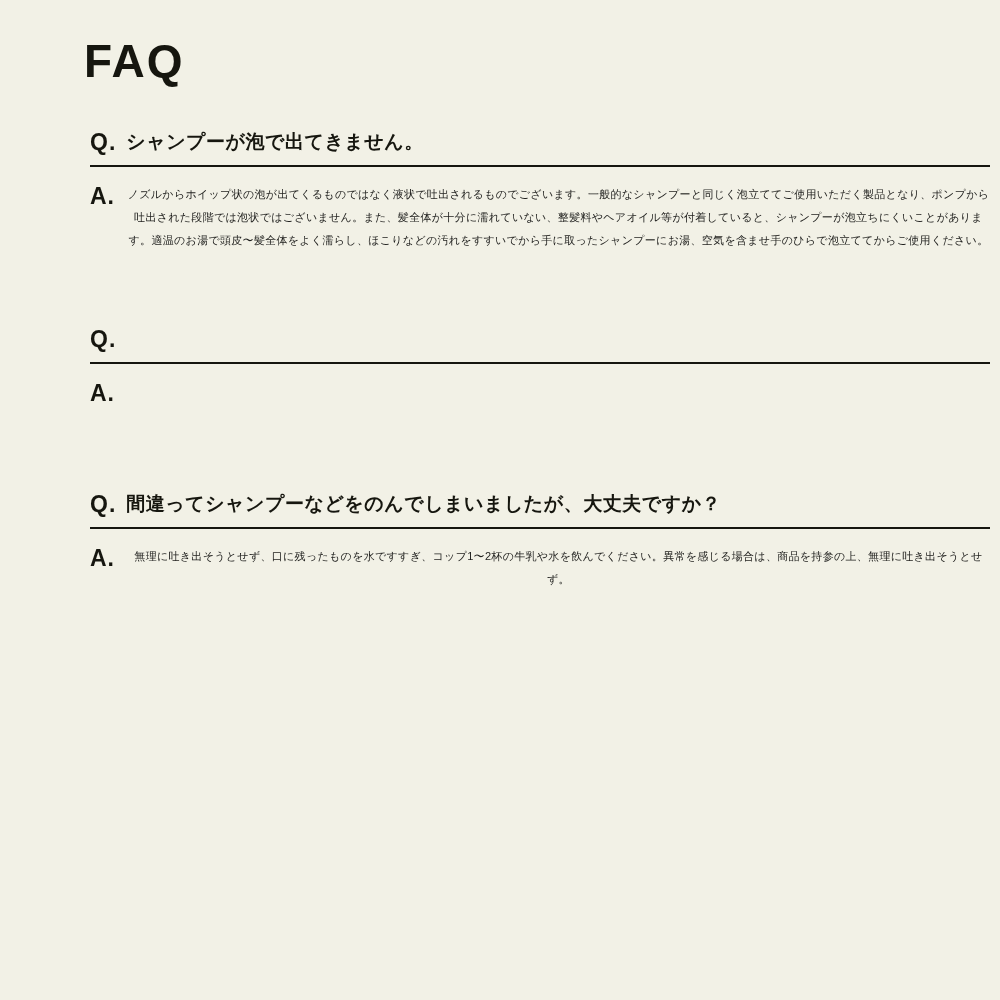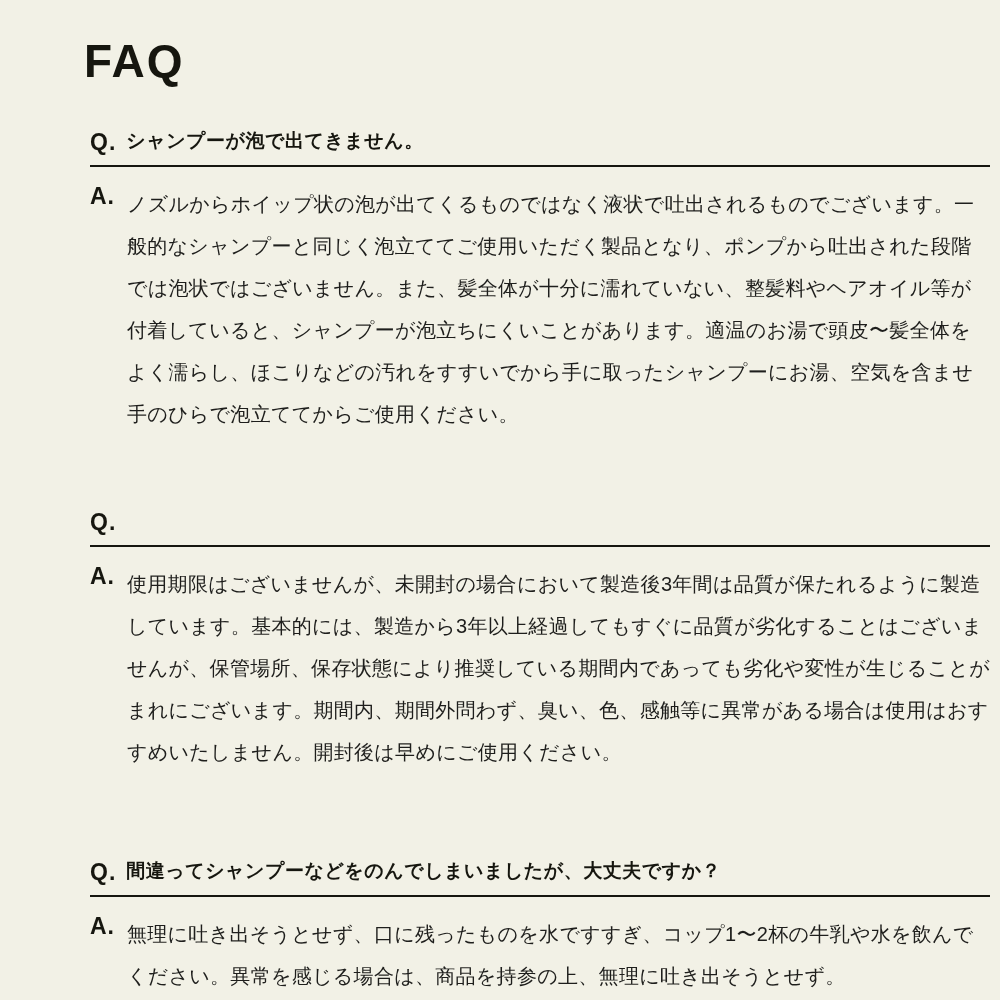--- a/index.html
+++ b/index.html
@@ -53,43 +53,42 @@
     margin-right: 10px;
     color: #16160f;
     white-space: nowrap;
   }
   .q-text {
     font-size: 19px;
     font-weight: bold;
     line-height: 1.2;
     letter-spacing: 0.5px;
     color: #16160f;
-    font-family: Liberation Mono, monospace;
   }
   .answer {
     display: flex;
     align-items: flex-start;
     padding-top: 16px;
   }
   .a-mark {
     font-size: 23px;
     font-weight: bold;
     letter-spacing: 1px;
     line-height: 1;
     margin-right: 12px;
     color: #16160f;
     white-space: nowrap;
     padding-top: 2px;
   }
   .a-text {
-    font-size: 20px;
+    font-size: 11px;
     line-height: 2.1;
     letter-spacing: 0.3px;
     color: #1e1e1c;
-    text-align: left;
+    text-align: center;
   }
   
   .faq-item.item-1 { margin-bottom: 76px; }
   .faq-item.item-2 { margin-bottom: 88px; }
 </style>
 </head>
 <body>
 
 <div class="page">
 
@@ -107,21 +106,20 @@
         <span class="a-text">ノズルからホイップ状の泡が出てくるものではなく液状で吐出されるものでございます。一般的なシャンプーと同じく泡立ててご使用いただく製品となり、ポンプから吐出された段階では泡状ではございません。また、髪全体が十分に濡れていない、整髪料やヘアオイル等が付着していると、シャンプーが泡立ちにくいことがあります。適温のお湯で頭皮〜髪全体をよく濡らし、ほこりなどの汚れをすすいでから手に取ったシャンプーにお湯、空気を含ませ手のひらで泡立ててからご使用ください。</span>
       </div>
     </div>
 
     <div class="faq-item item-2">
       <div class="question">
         <span class="q-mark">Q.</span>
       </div>
       <div class="answer">
         <span class="a-mark">A.</span>
-        <span class="a-text">使用期限はございませんが、未開封の場合において製造後3年間は品質が保たれるように製造しています。基本的には、製造から3年以上経過してもすぐに品質が劣化することはございませんが、保管場所、保存状態により推奨している期間内であっても劣化や変性が生じることがまれにございます。期間内、期間外問わず、臭い、色、感触等に異常がある場合は使用はおすすめいたしません。開封後は早めにご使用ください。</span>
       </div>
     </div>
 
     <div class="faq-item item-3">
       <div class="question">
         <span class="q-mark">Q.</span>
         <span class="q-text">間違ってシャンプーなどをのんでしまいましたが、大丈夫ですか？</span>
       </div>
       <div class="answer">
         <span class="a-mark">A.</span>

